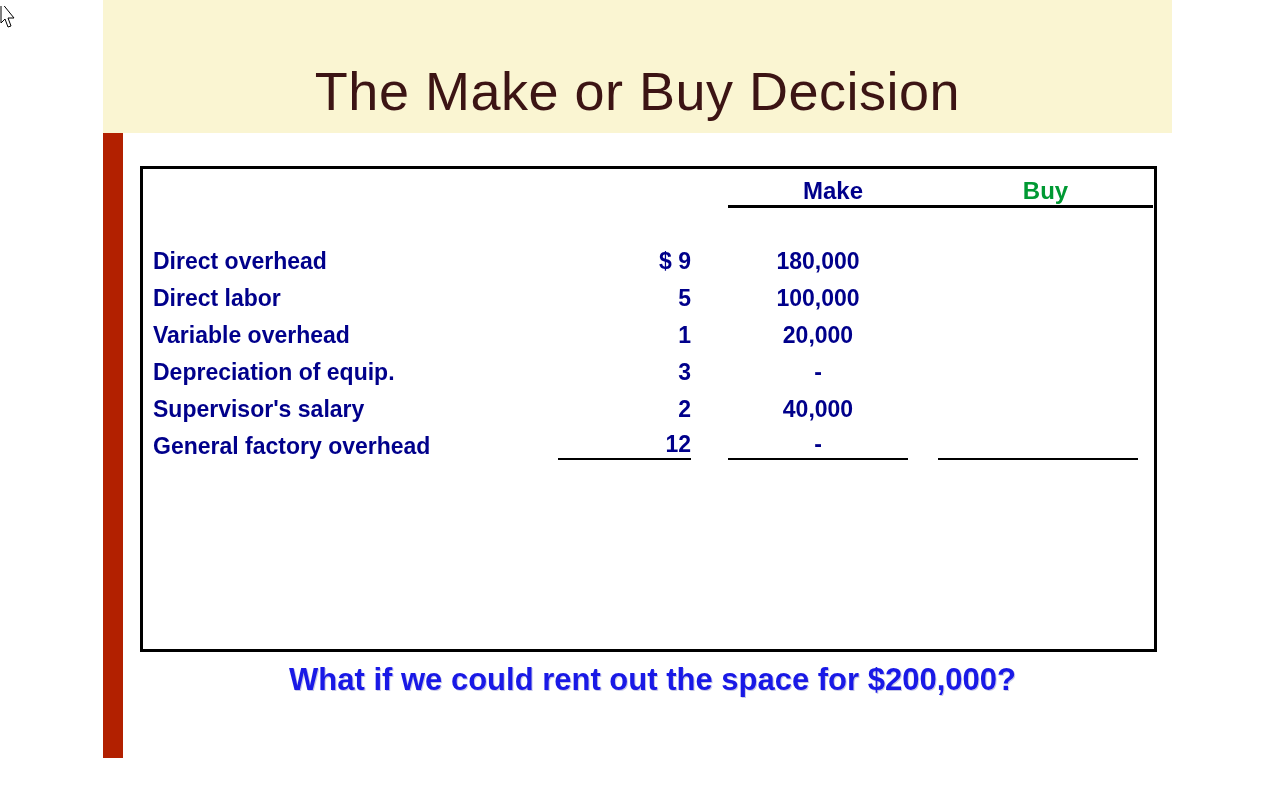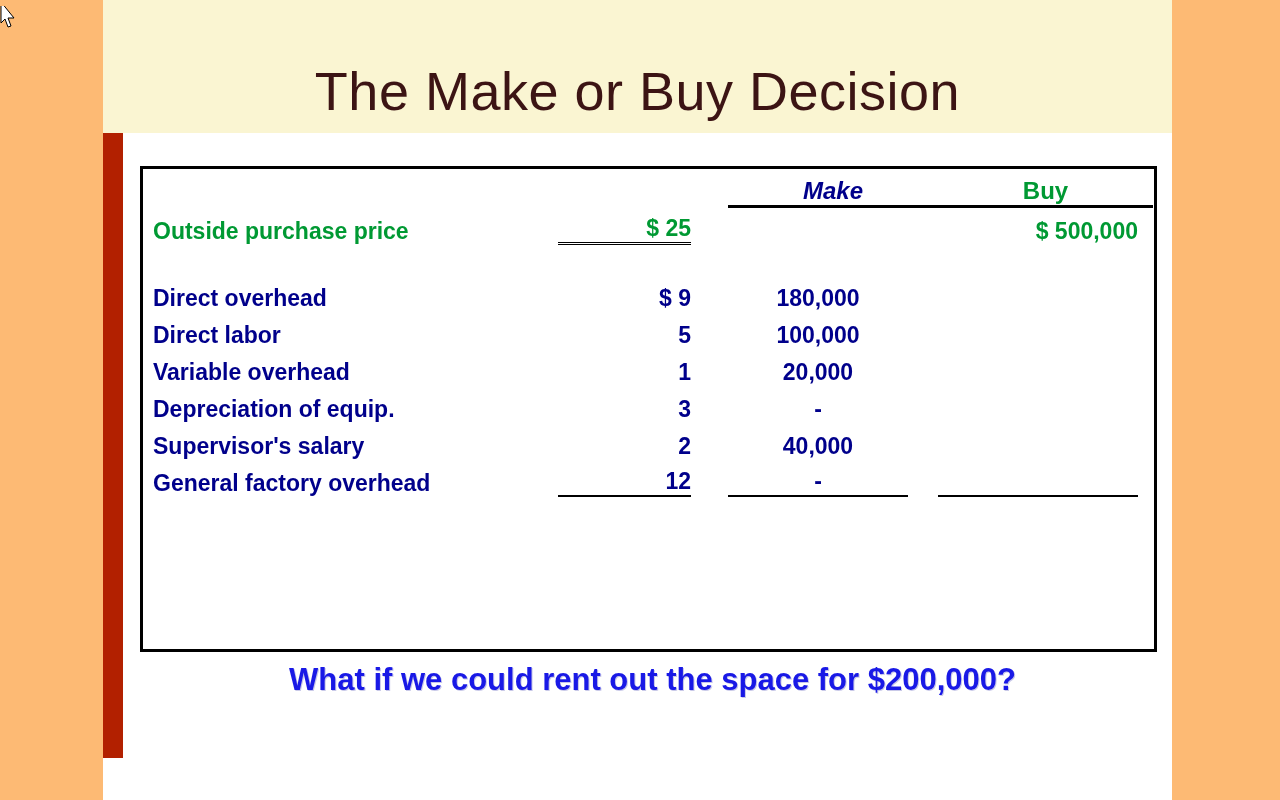--- a/index.html
+++ b/index.html
@@ -3,21 +3,21 @@
 <meta charset="utf-8">
 <style>
   * { margin:0; padding:0; box-sizing:border-box; }
   html, body {
     width:1280px; height:800px;
     background:#000000;
     font-family:"Liberation Sans", sans-serif;
     overflow:hidden;
   }
 
-  #stage { position:relative; width:1280px; height:800px; background:#fdba74; }
+  #stage { position:relative; width:1280px; height:800px; background:#ffffff; }
 
   
   .cursor {
     position:absolute; left:0px; top:6px;
     width:18px; height:26px;
   }
 
   
   .slide {
     position:absolute; left:103px; top:0px;
@@ -134,40 +134,30 @@
             <col class="col-make">
             <col class="col-buy">
         </colgroup>
         <tbody>
 
 
           <tr>
             <td></td>
             <td></td>
             <td></td>
-            <td class="hdr-sub navy" style="text-align:center;padding-right:0 !important;padding-top:24px;font-style:italic;">
+            <td class="hdr-sub navy" style="text-align:center;padding-right:0 !important;padding-top:24px;">
               <span>Make</span>
               <span class="u-line" style="border-bottom-width:3px;"></span>
             </td>
             <td class="hdr-sub green" style="text-align:center;padding-right:0 !important;padding-top:24px;">
               <span>Buy</span>
               <span class="u-line" style="border-bottom-width:3px;"></span>
             </td>
           </tr>
 
-          <tr class="r-body">
-            <td class="col-label green">Outside purchase price</td>
-            <td class="col-unit green">
-              <span>$  25</span>
-              <span class="u-dbl"></span>
-            </td>
-            <td></td>
-            <td class="col-make navy"></td>
-            <td class="col-buy green">$  500,000</td>
-          </tr>
 
           <tr class="r-spacer">
             <td colspan="5"></td>
           </tr>
 
           <tr class="r-body">
             <td class="col-label navy">Direct overhead</td>
             <td class="col-unit navy">$      9</td>
             <td></td>
             <td class="col-make navy">180,000</td>

